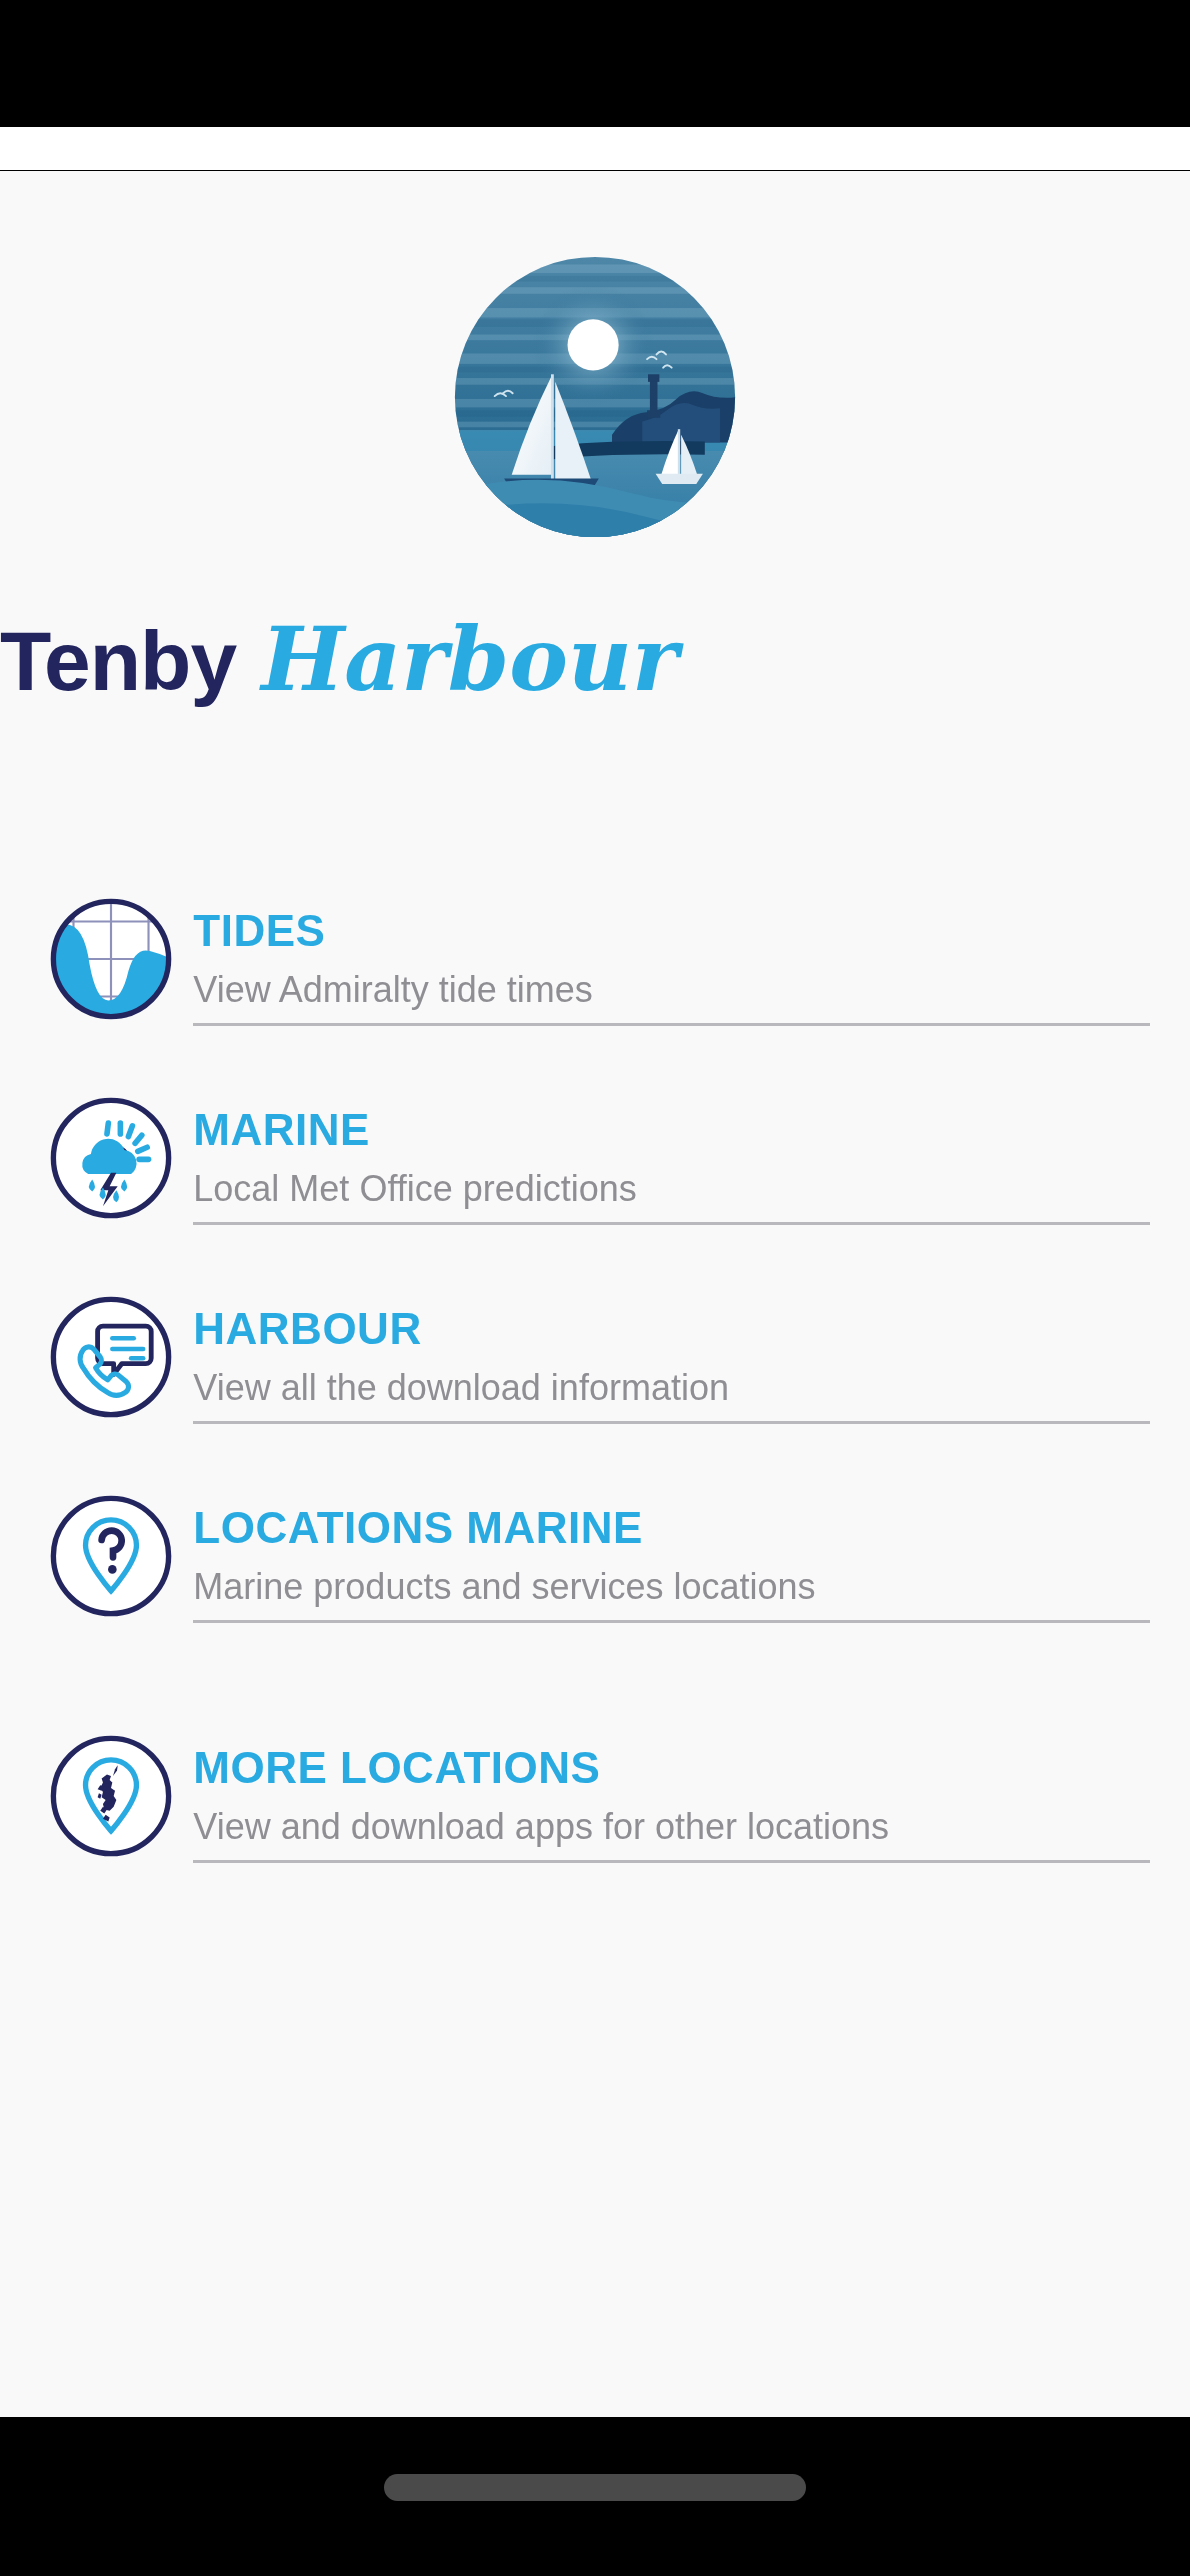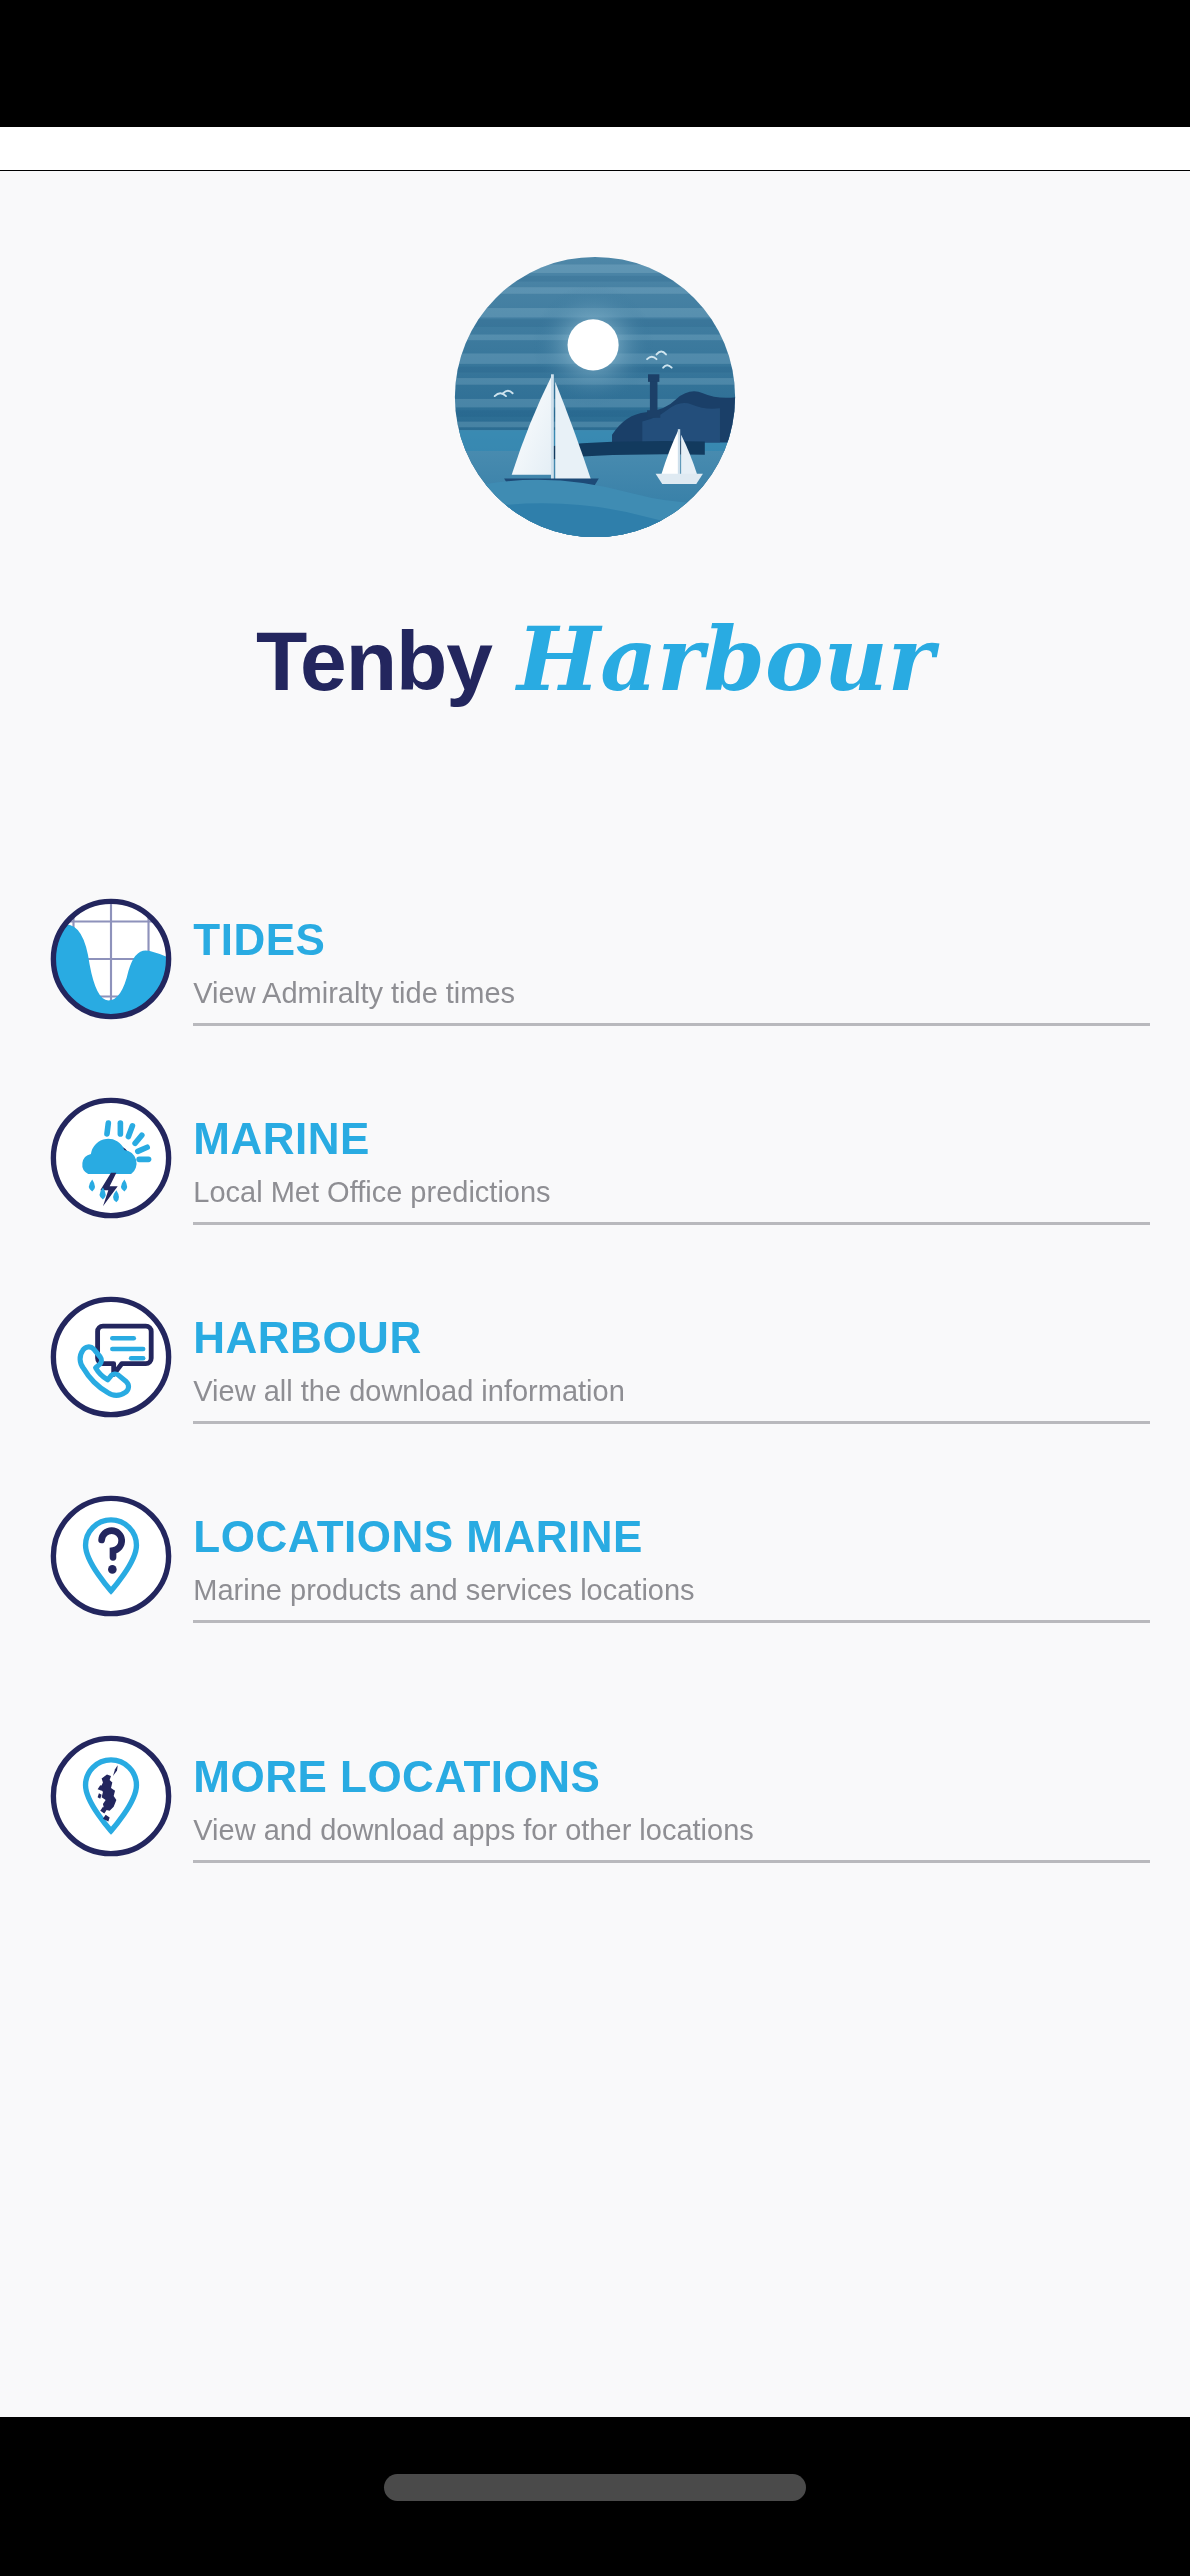--- a/index.html
+++ b/index.html
@@ -32,21 +32,21 @@
   
   .logo-wrap {
     position:absolute; top:84px; left:50%; transform:translateX(-50%);
     width:284px; height:284px;
   }
   .logo-wrap svg { display:block; width:284px; height:284px; }
 
   
   .title-row {
     position:absolute; top:436px; left:0; width:1190px;
-    text-align:center; white-space:nowrap;
+    text-align:left; white-space:nowrap;
   }
   .title-primary {
     font-size:84px; font-weight:bold; color:#23265e;
     letter-spacing:-1px; vertical-align:baseline;
   }
   .title-secondary {
     font-size:88px; color:#29ABE2; font-style:italic; font-weight:bold;
     font-family:"DejaVu Serif", serif;
     margin-left:25px; vertical-align:baseline;
   }
@@ -70,21 +70,21 @@
   .menu-text {
     flex:1 1 auto; margin-left:15.3px; padding-top:21px;
     min-width:0;
   }
   .menu-title {
     color:#29ABE2; font-size:44px; font-weight:bold;
     line-height:1.05; letter-spacing:0.5px;
   }
   .menu-title.mixed { letter-spacing:0px; }
   .menu-desc {
-    color:#8e8e93; font-size:29px; line-height:1.22; margin-top:13.4px;
+    color:#8e8e93; font-size:36px; line-height:1.22; margin-top:13.4px;
     padding-bottom:9.6px;
   }
   .divider {
     height:2.9px; background:#b9b9bd; width:100%; margin-top:1.9px;
   }
 </style>
 </head>
 <body>
 
 <div id="screen">

